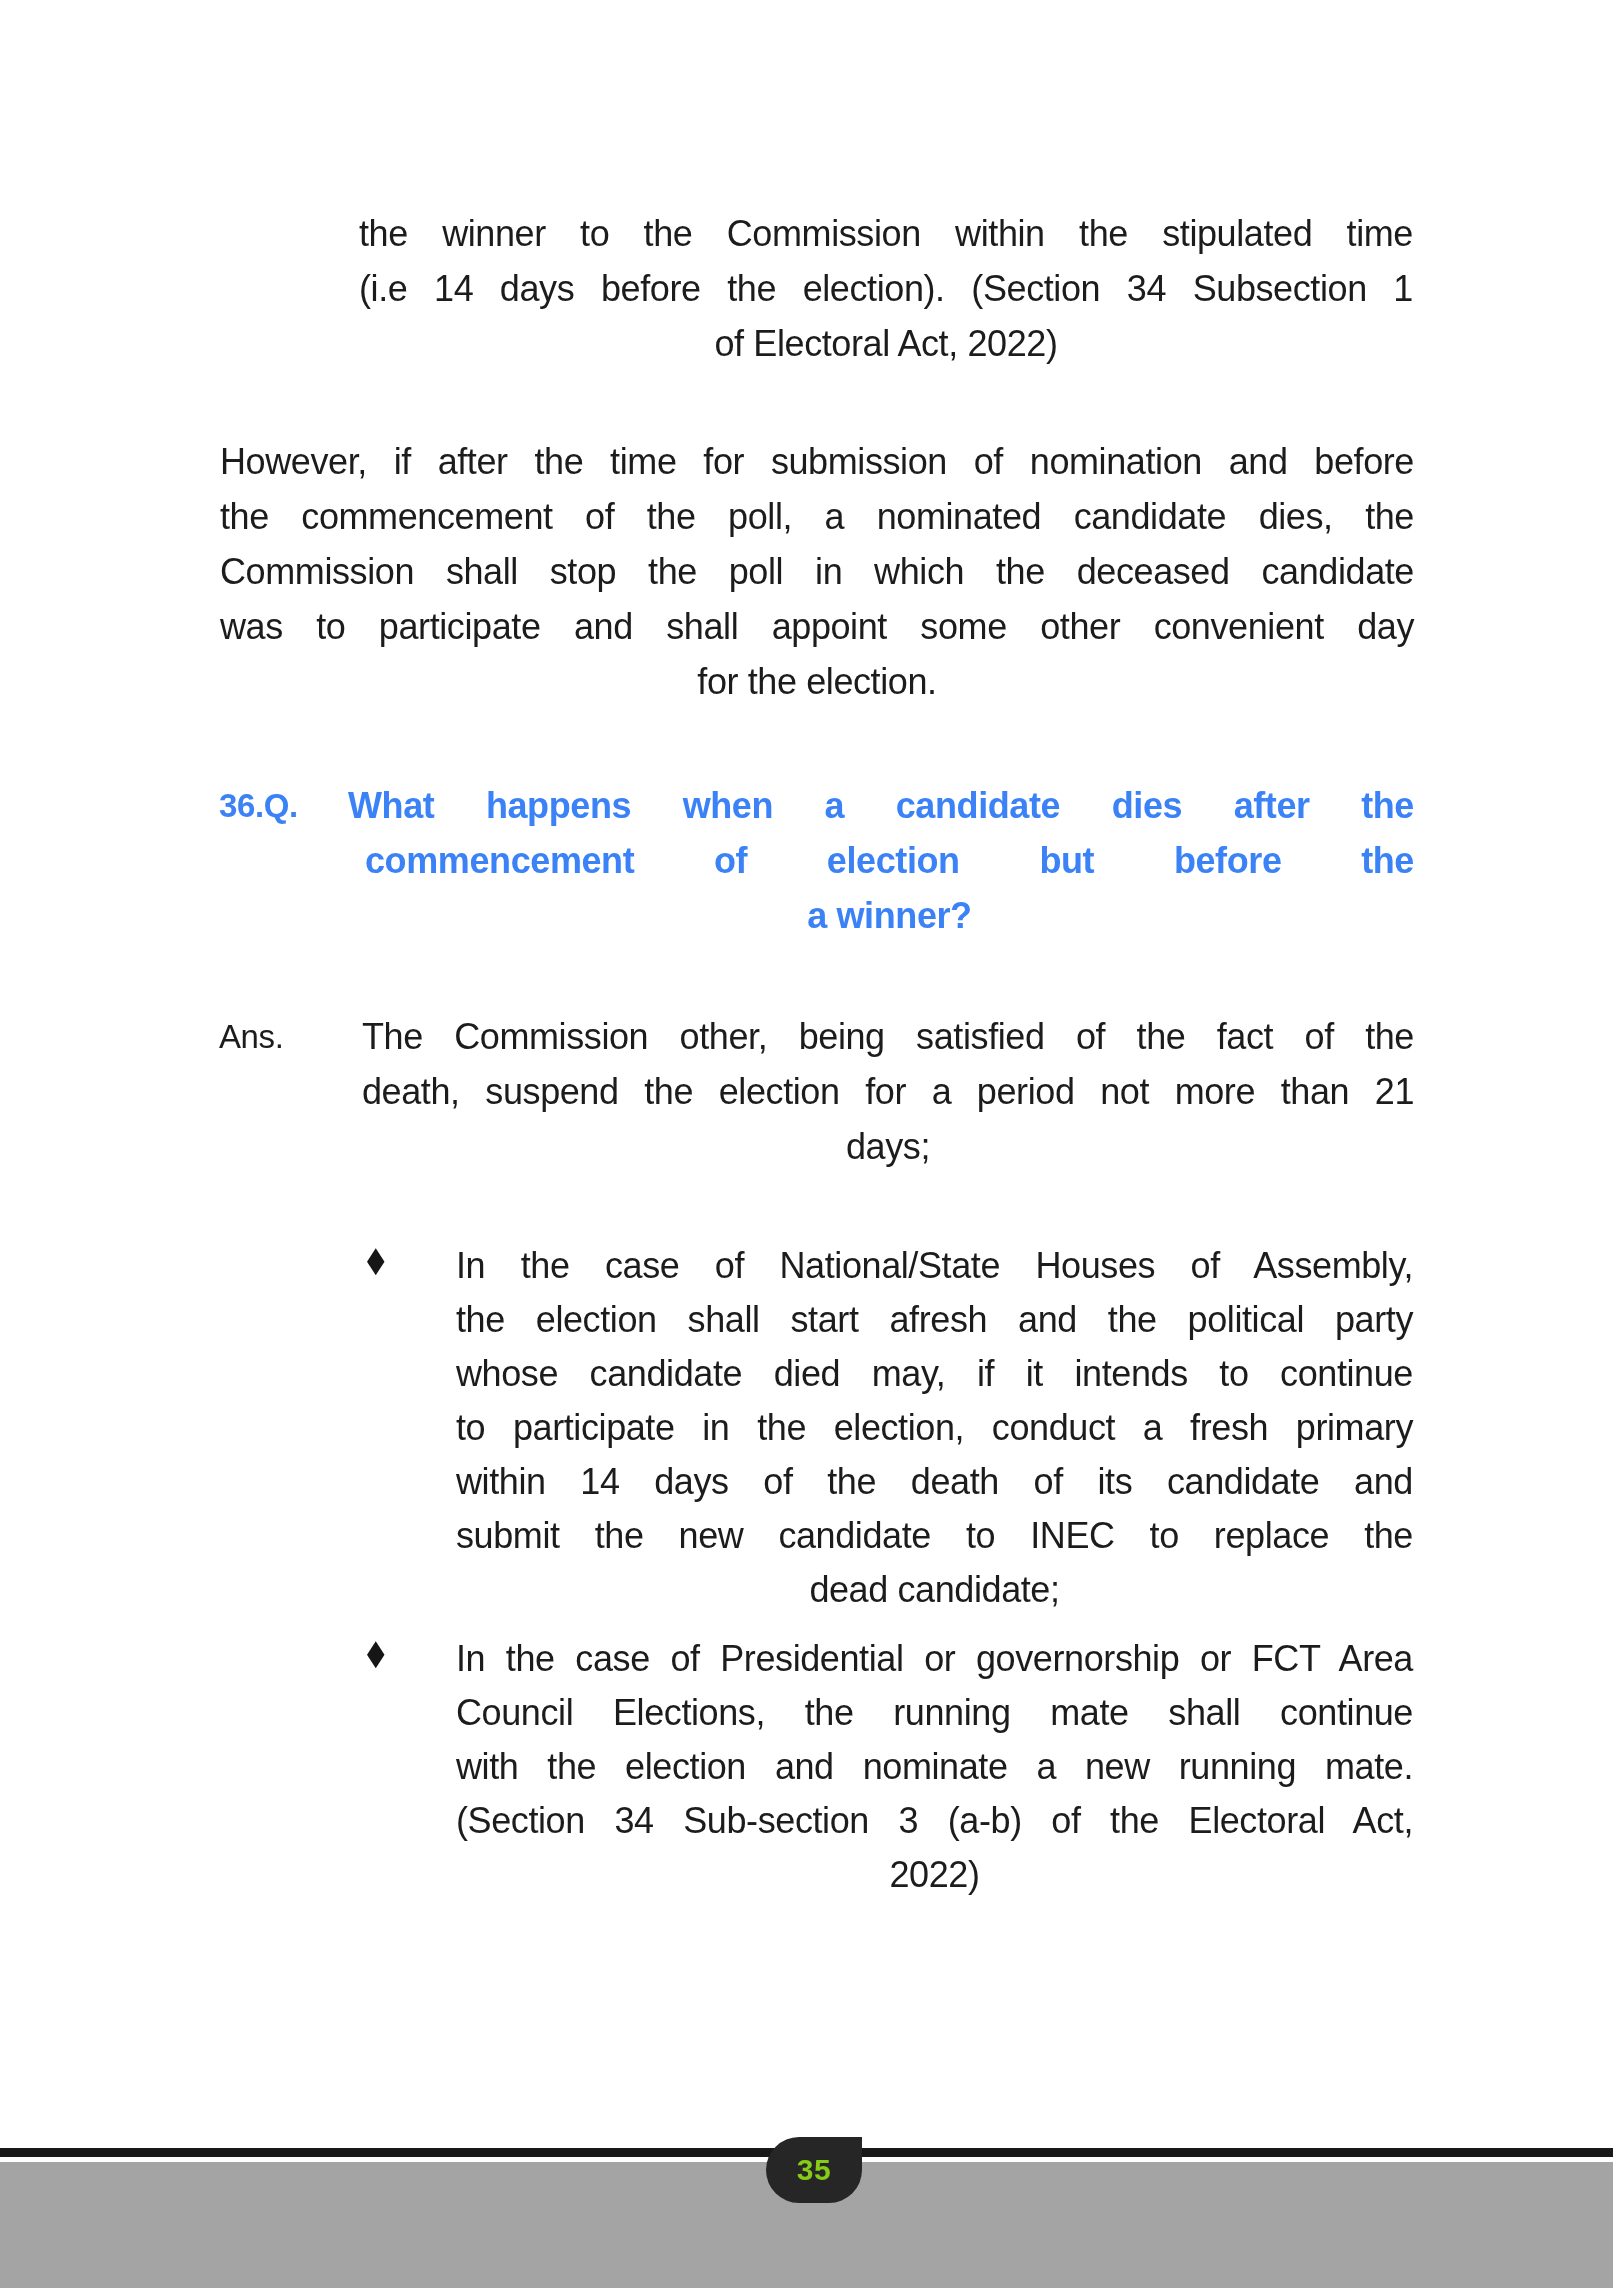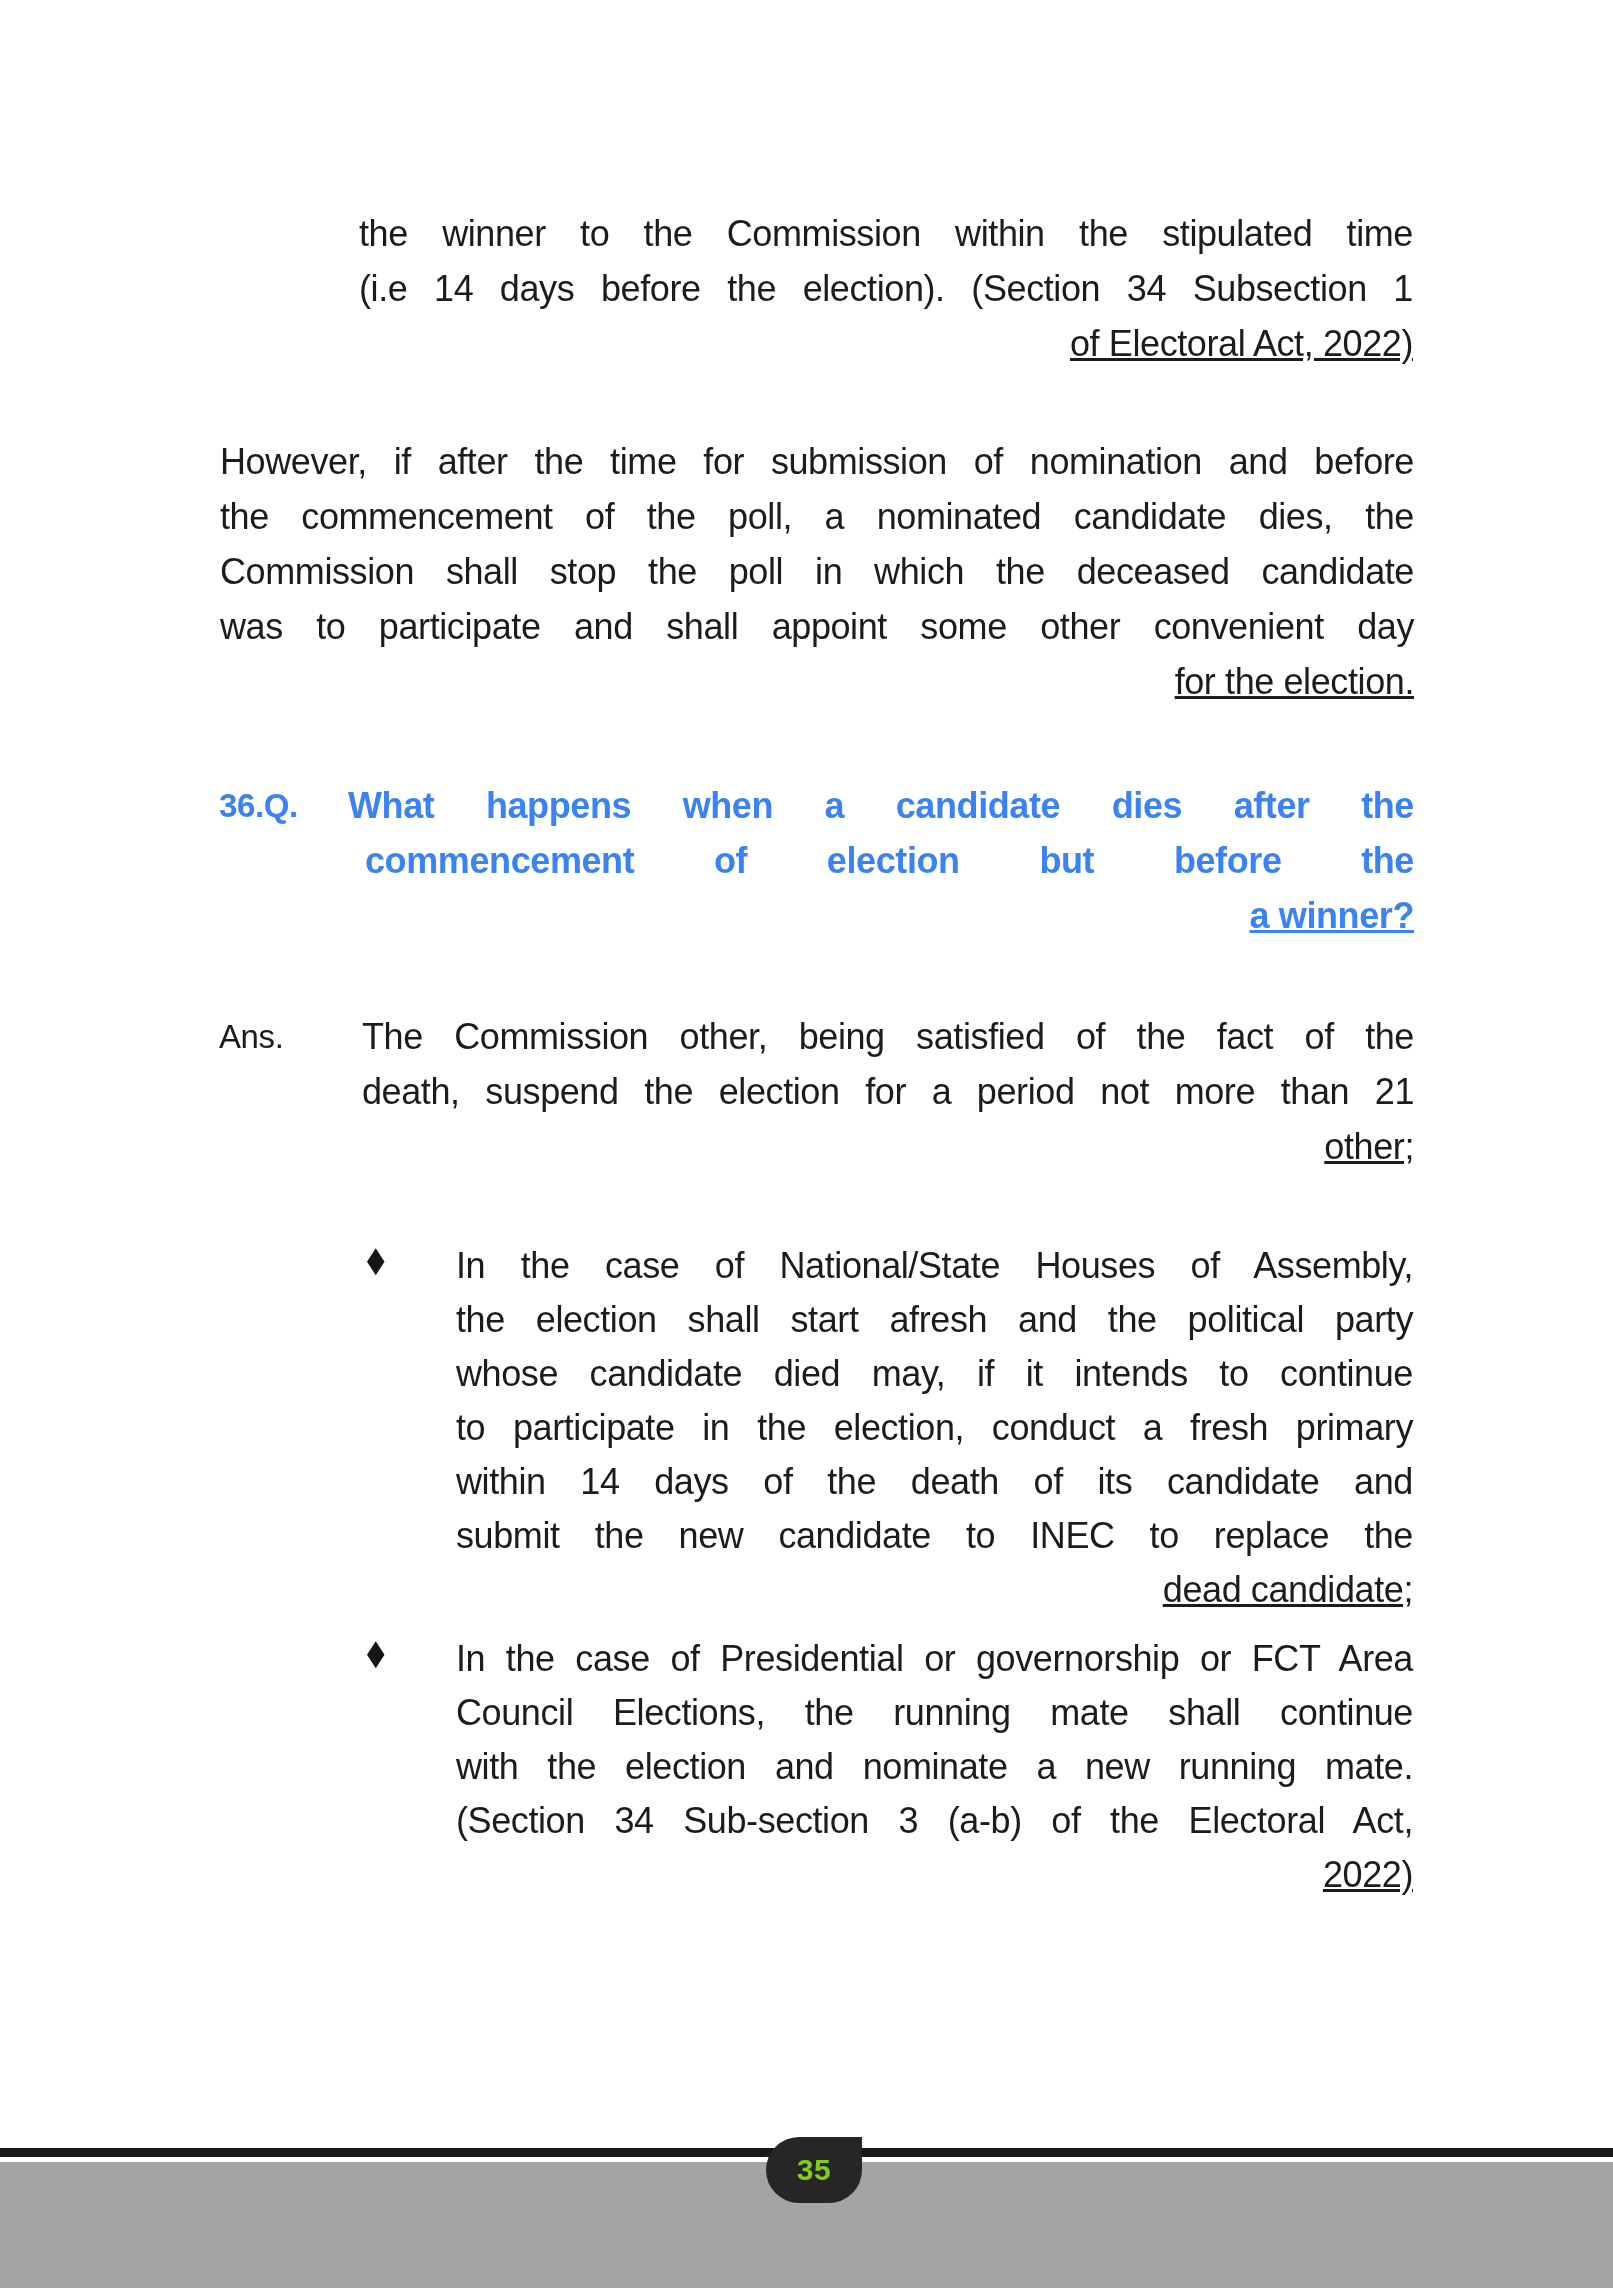--- a/index.html
+++ b/index.html
@@ -14,21 +14,21 @@
   }
   .ln {
     height: 55px;
     line-height: 55px;
     font-size: 36px;
     letter-spacing: -0.4px;
     white-space: nowrap;
     overflow: visible;
   }
   .j { text-align: justify; text-align-last: justify; -moz-text-align-last: justify; white-space: normal; }
-  .l { text-align: right; text-decoration: underline; }
+  .l { text-align: center; }
 
   
   .intro { position: absolute; left: 359px; top: 206px; width: 1054px; }
 
   
   .para { position: absolute; left: 220px; top: 434px; width: 1194px; }
 
   
   .qa { position: absolute; left: 219px; width: 1195px; }
   .question { top: 778px; font-weight: bold; color: #3b82f6; }
@@ -86,21 +86,21 @@
     <span class="label">36.Q.</span>
     <div class="ln j first">What happens when a candidate dies after the</div>
     <div class="ln j">commencement of election but before the</div>
     <div class="ln l">a winner?</div>
   </section>
 
   <section class="qa answer">
     <span class="label">Ans.</span>
     <div class="ln j">The Commission other, being satisfied of the fact of the</div>
     <div class="ln j">death, suspend the election for a period not more than 21</div>
-    <div class="ln l">other;</div>
+    <div class="ln l">days;</div>
   </section>
 
   <section class="bullet b1">
     <span class="marker"></span>
     <div class="ln j">In the case of National/State Houses of Assembly,</div>
     <div class="ln j">the election shall start afresh and the political party</div>
     <div class="ln j">whose candidate died may, if it intends to continue</div>
     <div class="ln j">to participate in the election, conduct a fresh primary</div>
     <div class="ln j">within 14 days of the death of its candidate and</div>
     <div class="ln j">submit the new candidate to INEC to replace the</div>

